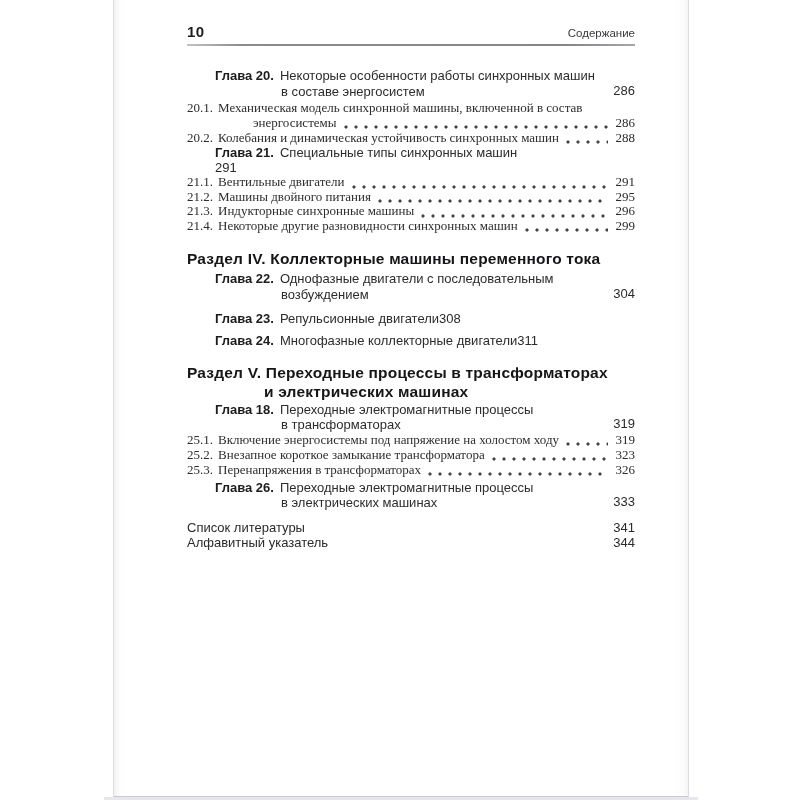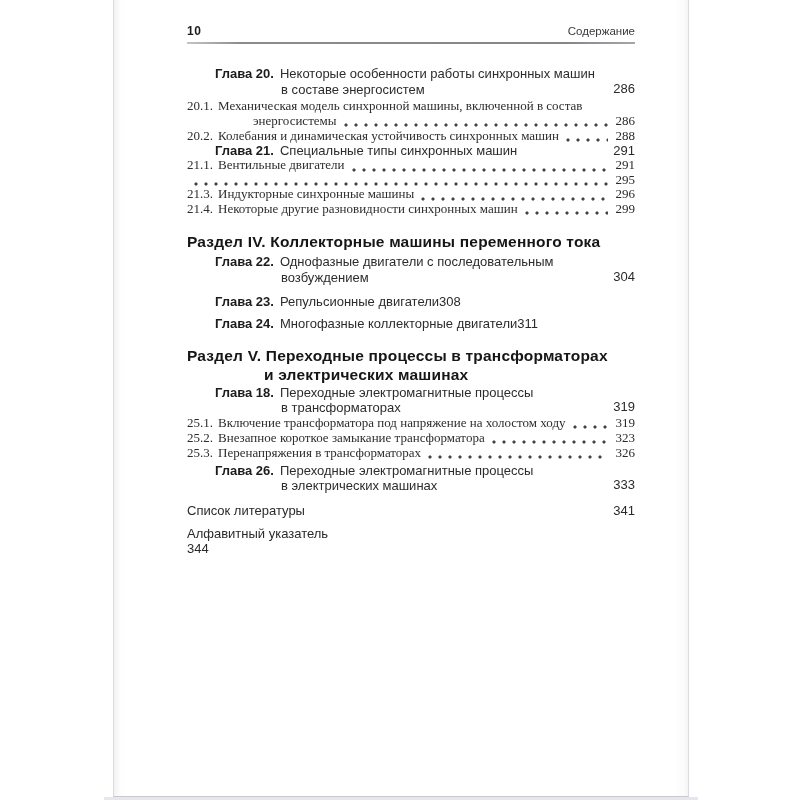--- a/index.html
+++ b/index.html
@@ -19,21 +19,21 @@
     background:#e6e6ec;
   }
   .content{
     position:absolute;left:73px;top:0;width:448px;
   }
   
   .running-head{
     display:flex;justify-content:space-between;align-items:baseline;
     padding-top:24px;line-height:15px;
   }
-  .folio{font-size:12px;font-weight:bold;color:#1d1d1f;letter-spacing:.5px;}
+  .folio{font-size:15px;font-weight:bold;color:#1d1d1f;letter-spacing:.5px;}
   .head-title{font-size:11.5px;color:#3a3a3e;}
   .head-rule{
     margin-top:3px;height:2px;border:0;
     background:linear-gradient(to right,#c4c4c8,#8b8b90 12%,#85858a 85%,#a5a5aa);
   }
   
   .row{position:relative;}
   .flexrow{display:flex;align-items:baseline;}
   .pg{white-space:nowrap;}
   .pg-sans{font-size:13px;color:#2a2a2c;}
@@ -65,21 +65,21 @@
   .m-ch21{margin-top:0;line-height:15px;}
   .sec-tight{line-height:14.5px;}
   .mt-part4{margin-top:16px;}
   .mt-ch22{margin-top:3px;}
   .mt-ch23{margin-top:8px;}
   .mt-ch24{margin-top:6px;}
   .mt-part5{margin-top:14px;}
   .mt-ch25{margin-top:2px;line-height:14.5px;}
   .mt-ch26{margin-top:3px;line-height:15px;}
   .mt-lit{margin-top:10px;}
-  .mt-index{margin-top:8px;flex-direction:column;}
+  .mt-index{margin-top:0;}
 </style>
 </head>
 <body>
 
 <div class="book-page">
   <div class="content">
 
     <div class="running-head">
       <span class="folio">10</span>
       <span class="head-title">Содержание</span>
@@ -100,31 +100,32 @@
         <span class="pg pg-serif">286</span>
       </div>
     </div>
 
     <div class="row section flexrow">
       <span class="s-text"><span class="s-label">20.2.</span><span>Колебания и динамическая устойчивость синхронных машин</span></span>
       <span class="dots"></span>
       <span class="pg pg-serif">288</span>
     </div>
 
-    <div class="row chapter m-ch21 flexrow" style="justify-content:space-between;">
+    <div class="row chapter m-ch21 flexrow" style="justify-content:space-between;flex-direction:column;">
       <span><span class="ch-label">Глава 21.</span><span>Специальные типы синхронных машин</span></span>
       <span class="pg pg-sans">291</span>
     </div>
 
     <div class="row section sec-tight flexrow">
       <span class="s-text"><span class="s-label">21.1.</span><span>Вентильные двигатели</span></span>
       <span class="dots"></span>
       <span class="pg pg-serif">291</span>
     </div>
     <div class="row section sec-tight flexrow">
+      <span class="s-text"><span class="s-label">21.2.</span><span>Машины двойного питания</span></span>
       <span class="dots"></span>
       <span class="pg pg-serif">295</span>
     </div>
     <div class="row section sec-tight flexrow">
       <span class="s-text"><span class="s-label">21.3.</span><span>Индукторные синхронные машины</span></span>
       <span class="dots"></span>
       <span class="pg pg-serif">296</span>
     </div>
     <div class="row section sec-tight flexrow">
       <span class="s-text"><span class="s-label">21.4.</span><span>Некоторые другие разновидности синхронных машин</span></span>
@@ -157,21 +158,21 @@
       <div class="part-line2">и электрических машинах</div>
     </div>
 
     <div class="row chapter mt-ch25">
       <div><span class="ch-label">Глава 18.</span><span>Переходные электромагнитные процессы</span></div>
       <div class="ch-cont">в трансформаторах</div>
       <span class="pg pg-sans pg-abs">319</span>
     </div>
 
     <div class="row section flexrow">
-      <span class="s-text"><span class="s-label">25.1.</span><span>Включение трансформатора под напряжение на холостом ходу</span></span>
+      <span class="s-text"><span class="s-label">25.1.</span><span>Включение энергосистемы под напряжение на холостом ходу</span></span>
       <span class="dots"></span>
       <span class="pg pg-serif">319</span>
     </div>
     <div class="row section flexrow">
       <span class="s-text"><span class="s-label">25.2.</span><span>Внезапное короткое замыкание трансформатора</span></span>
       <span class="dots"></span>
       <span class="pg pg-serif">323</span>
     </div>
     <div class="row section flexrow">
       <span class="s-text"><span class="s-label">25.3.</span><span>Перенапряжения в трансформаторах</span></span>

